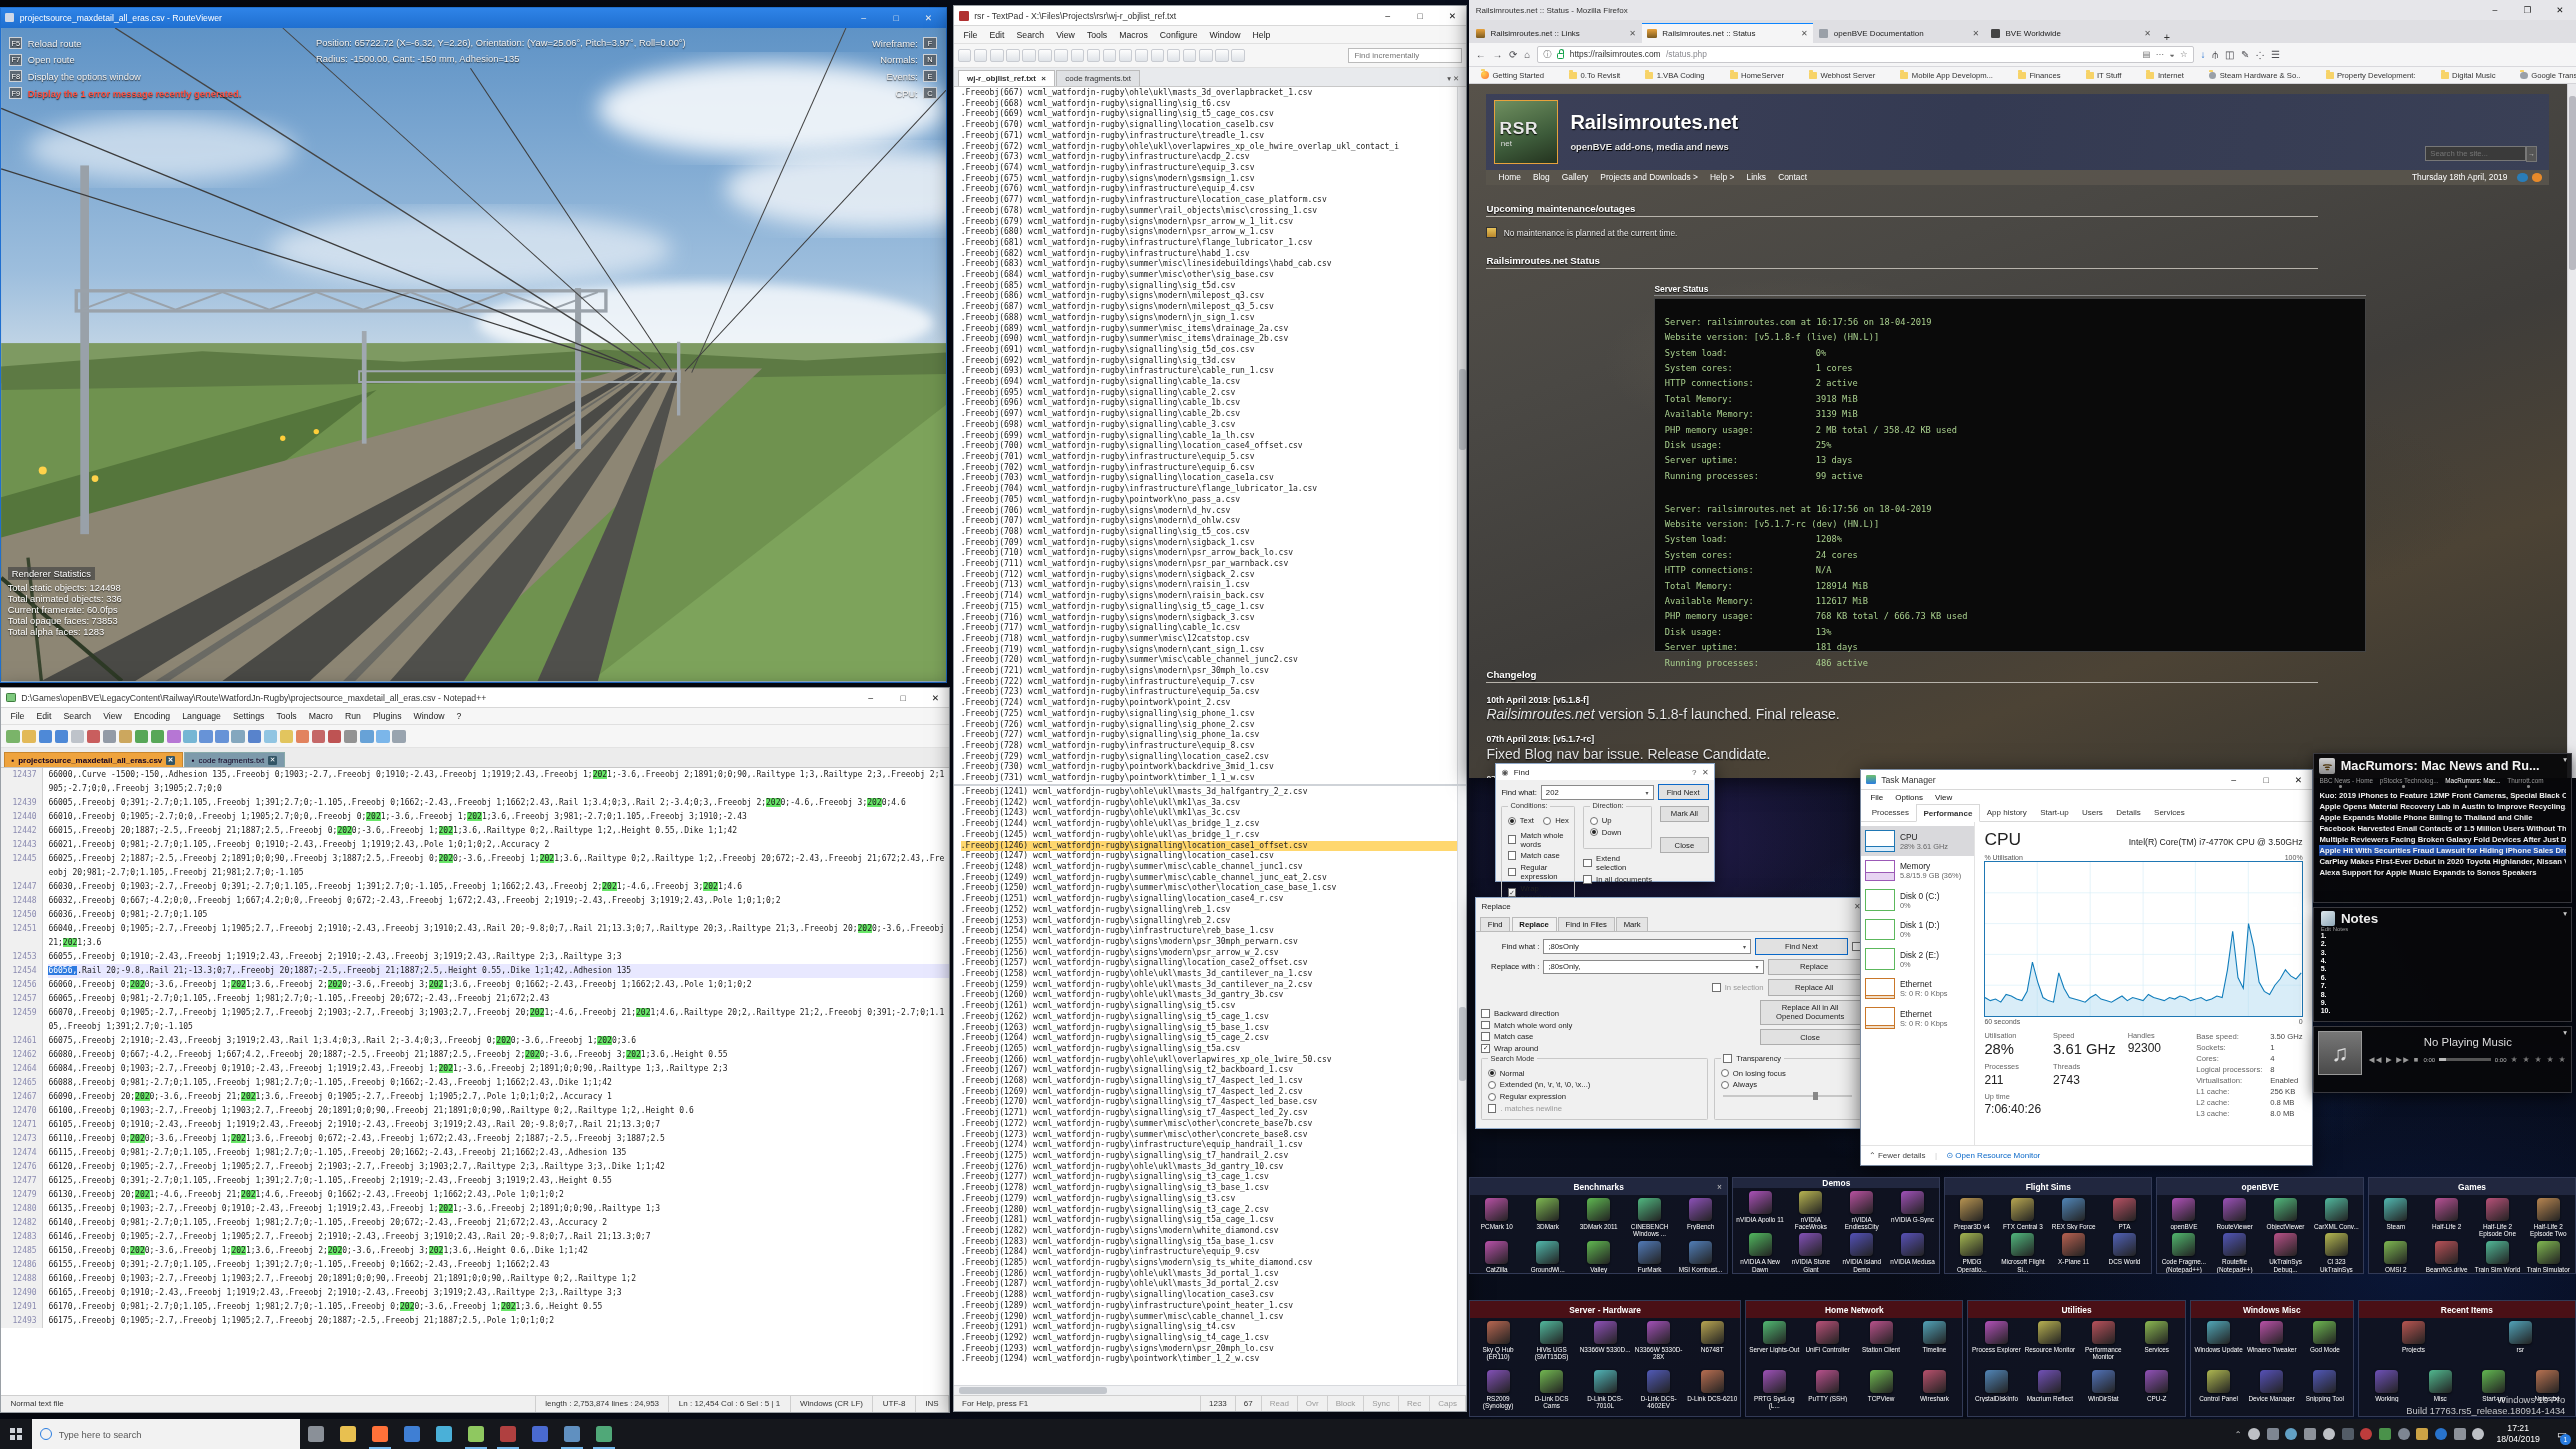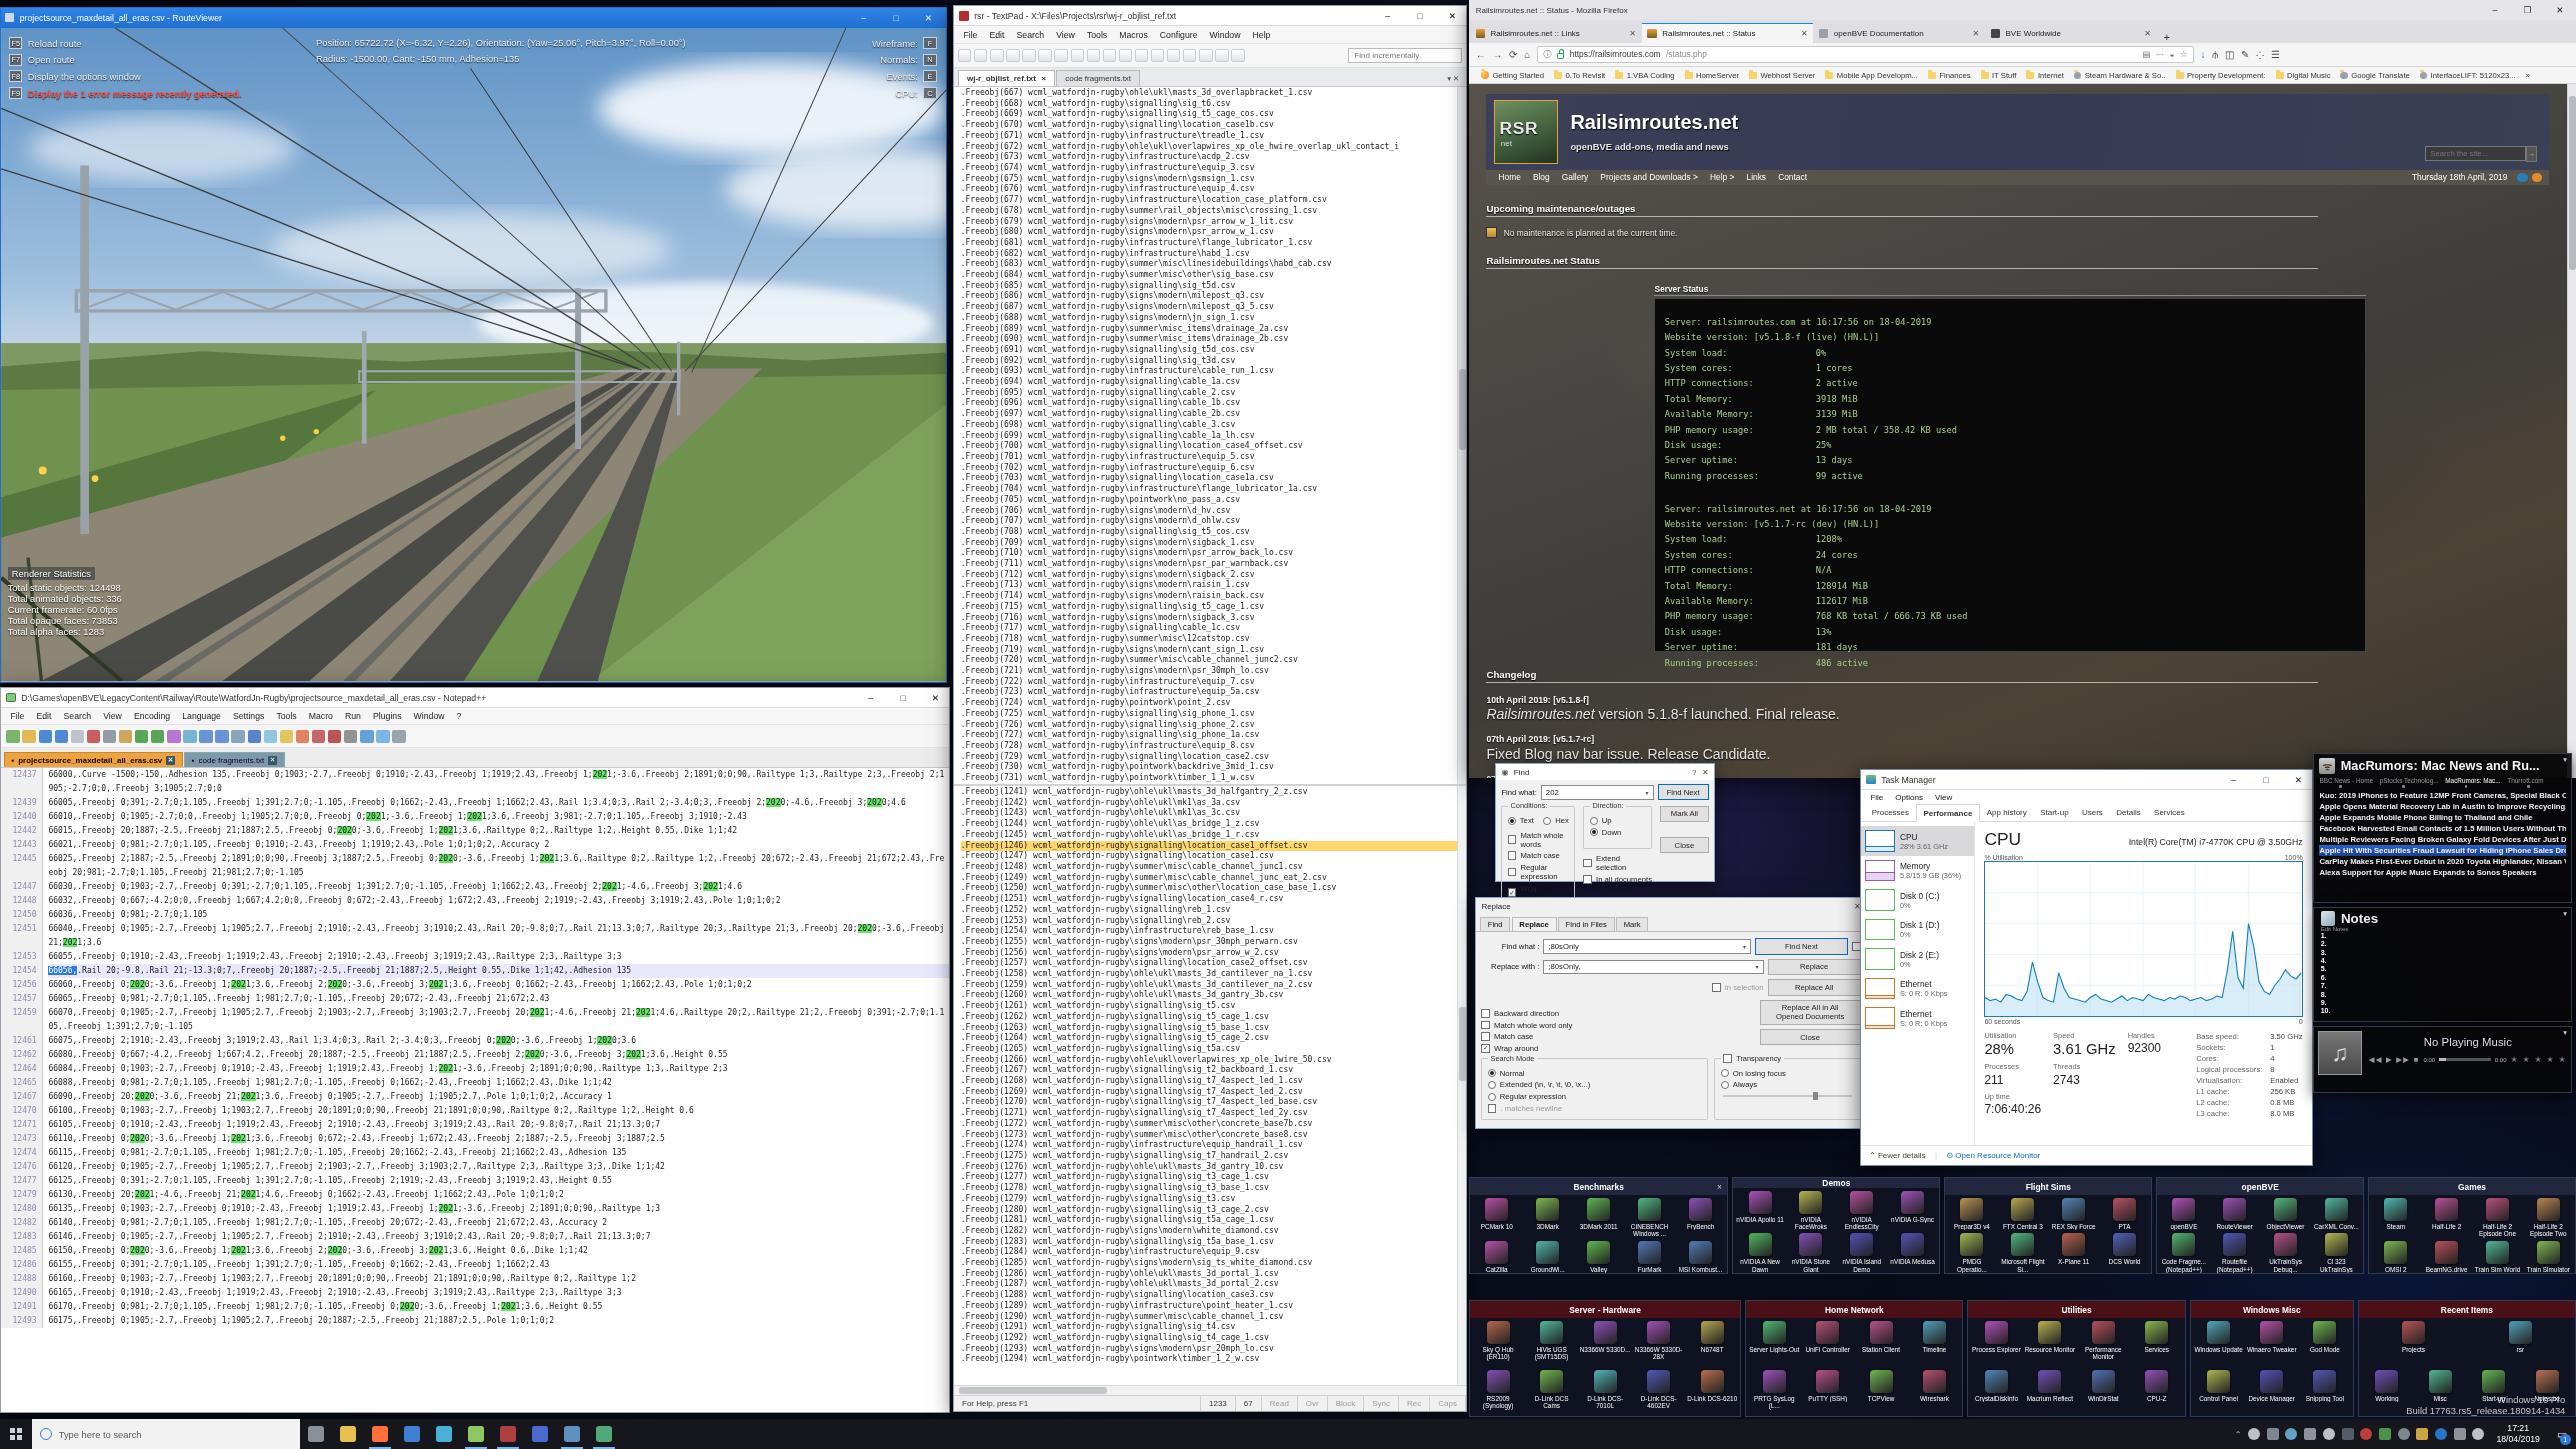--- a/index.html
+++ b/index.html
@@ -80,21 +80,21 @@
   .ff-tab.active{background:#f5f5f6;border-top:1.3px solid #0a84ff;}
   .ff-tab .x{margin-left:auto;color:#555;}
   .ff-fav{width:9.4px;height:9.4px;flex:none;border-radius:1.3px;}
   .ff-newtab{font-size:10.7px;color:#333;padding:0 6.7px;}
   .ff-nav{height:24px;background:#f5f5f6;display:flex;align-items:center;gap:6.7px;padding:0 6.7px;border-bottom:0.7px solid #d8d8dc;}
   .ff-navic{font-size:10px;color:#4a4a4f;}
   .ff-url{flex:1;max-width:657px;height:17.4px;background:#fff;border:0.7px solid #c8c8cc;border-radius:2px;display:flex;align-items:center;gap:5.4px;padding:0 5.4px;font-size:8.4px;color:#333;}
   .ff-url .path{color:#8a8a90;}
   .ff-lock{width:7.4px;height:6px;border:1.3px solid #12a24a;border-radius:1.3px;position:relative;margin-top:2.7px;}
   .ff-lock:before{content:"";position:absolute;top:-4.7px;left:0.7px;width:3.4px;height:4px;border:1.3px solid #12a24a;border-bottom:none;border-radius:2.7px 2.7px 0 0;}
-  .ff-bm{height:17.4px;background:#f5f5f6;display:flex;gap:2px;padding:0 8px;border-bottom:0.7px solid #d4d4d8;overflow:hidden;}
+  .ff-bm{height:17.4px;background:#f5f5f6;display:flex;gap:17px;padding:0 8px;border-bottom:0.7px solid #d4d4d8;overflow:hidden;}
   .bm{display:flex;align-items:center;gap:3.4px;font-size:7.7px;color:#333;padding:1.3px 4px;white-space:nowrap;}
   .bm .ic{width:8px;height:6.7px;background:#f7d368;border-radius:0.7px;position:relative;flex:none;}
   .bm .ic:before{content:"";position:absolute;top:-2px;left:0;width:4px;height:2px;background:#f7d368;border-radius:0.7px 0.7px 0 0;}
   .bm .ic.globe{background:#9aa0a8;border-radius:50%;width:7.4px;height:7.4px;}
   .bm .ic.fox{background:radial-gradient(circle at 30% 30%,#ffd24d,#ff7139);border-radius:50%;width:8px;height:8px;}
   .ff-content{flex:1;position:relative;overflow:hidden;
     background:linear-gradient(160deg,#57524a 0%,#4a4844 30%,#3f3d3a 55%,#4c4335 75%,#37352f 100%);}
   .ff-content:before{content:"";position:absolute;inset:0;background:
     radial-gradient(282px 121px at 30% 40%,rgba(120,110,90,.35),transparent 70%),
     radial-gradient(335px 148px at 70% 60%,rgba(60,58,50,.5),transparent 70%);}
@@ -557,20 +557,28 @@
           <div class="np-row">
             <span class="np-num">12491</span>
             <span class="np-line">66170,.Freeobj 0;981;-2.7;0;1.105,.Freeobj 1;981;2.7;0;-1.105,.Freeobj 0;<span class="mk">202</span>0;-3.6,.Freeobj 1;<span class="mk">202</span>1;3.6,.Height 0.55</span>
           </div>
           <div class="np-row">
             <span class="np-num">12493</span>
             <span class="np-line">66175,.Freeobj 0;1905;-2.7,.Freeobj 1;1905;2.7,.Freeobj 20;1887;-2.5,.Freeobj 21;1887;2.5,.Pole 1;0;1;0;2</span>
           </div>
         </div>
     </div>
+    <div class="np-status" id="np-status">
+        <div class="np-seg">Normal text file</div>
+        <div class="np-seg">length : 2,753,874  lines : 24,953</div>
+        <div class="np-seg">Ln : 12,454   Col : 6   Sel : 5 | 1</div>
+        <div class="np-seg">Windows (CR LF)</div>
+        <div class="np-seg">UTF-8</div>
+        <div class="np-seg">INS</div>
+      </div>
   </div>
 
   <div class="win" id="textpad">
     <div class="ltitle">
       <span style="width:9.4px;height:9.4px;background:#b03030;border-radius:1.3px"></span>
       <span>rsr - TextPad - X:\Files\Projects\rsr\wj-r_objlist_ref.txt</span>
       <span style="flex:1"></span>
       <span class="tbtn">–</span>
       <span class="tbtn">□</span>
       <span class="tbtn">✕</span>

